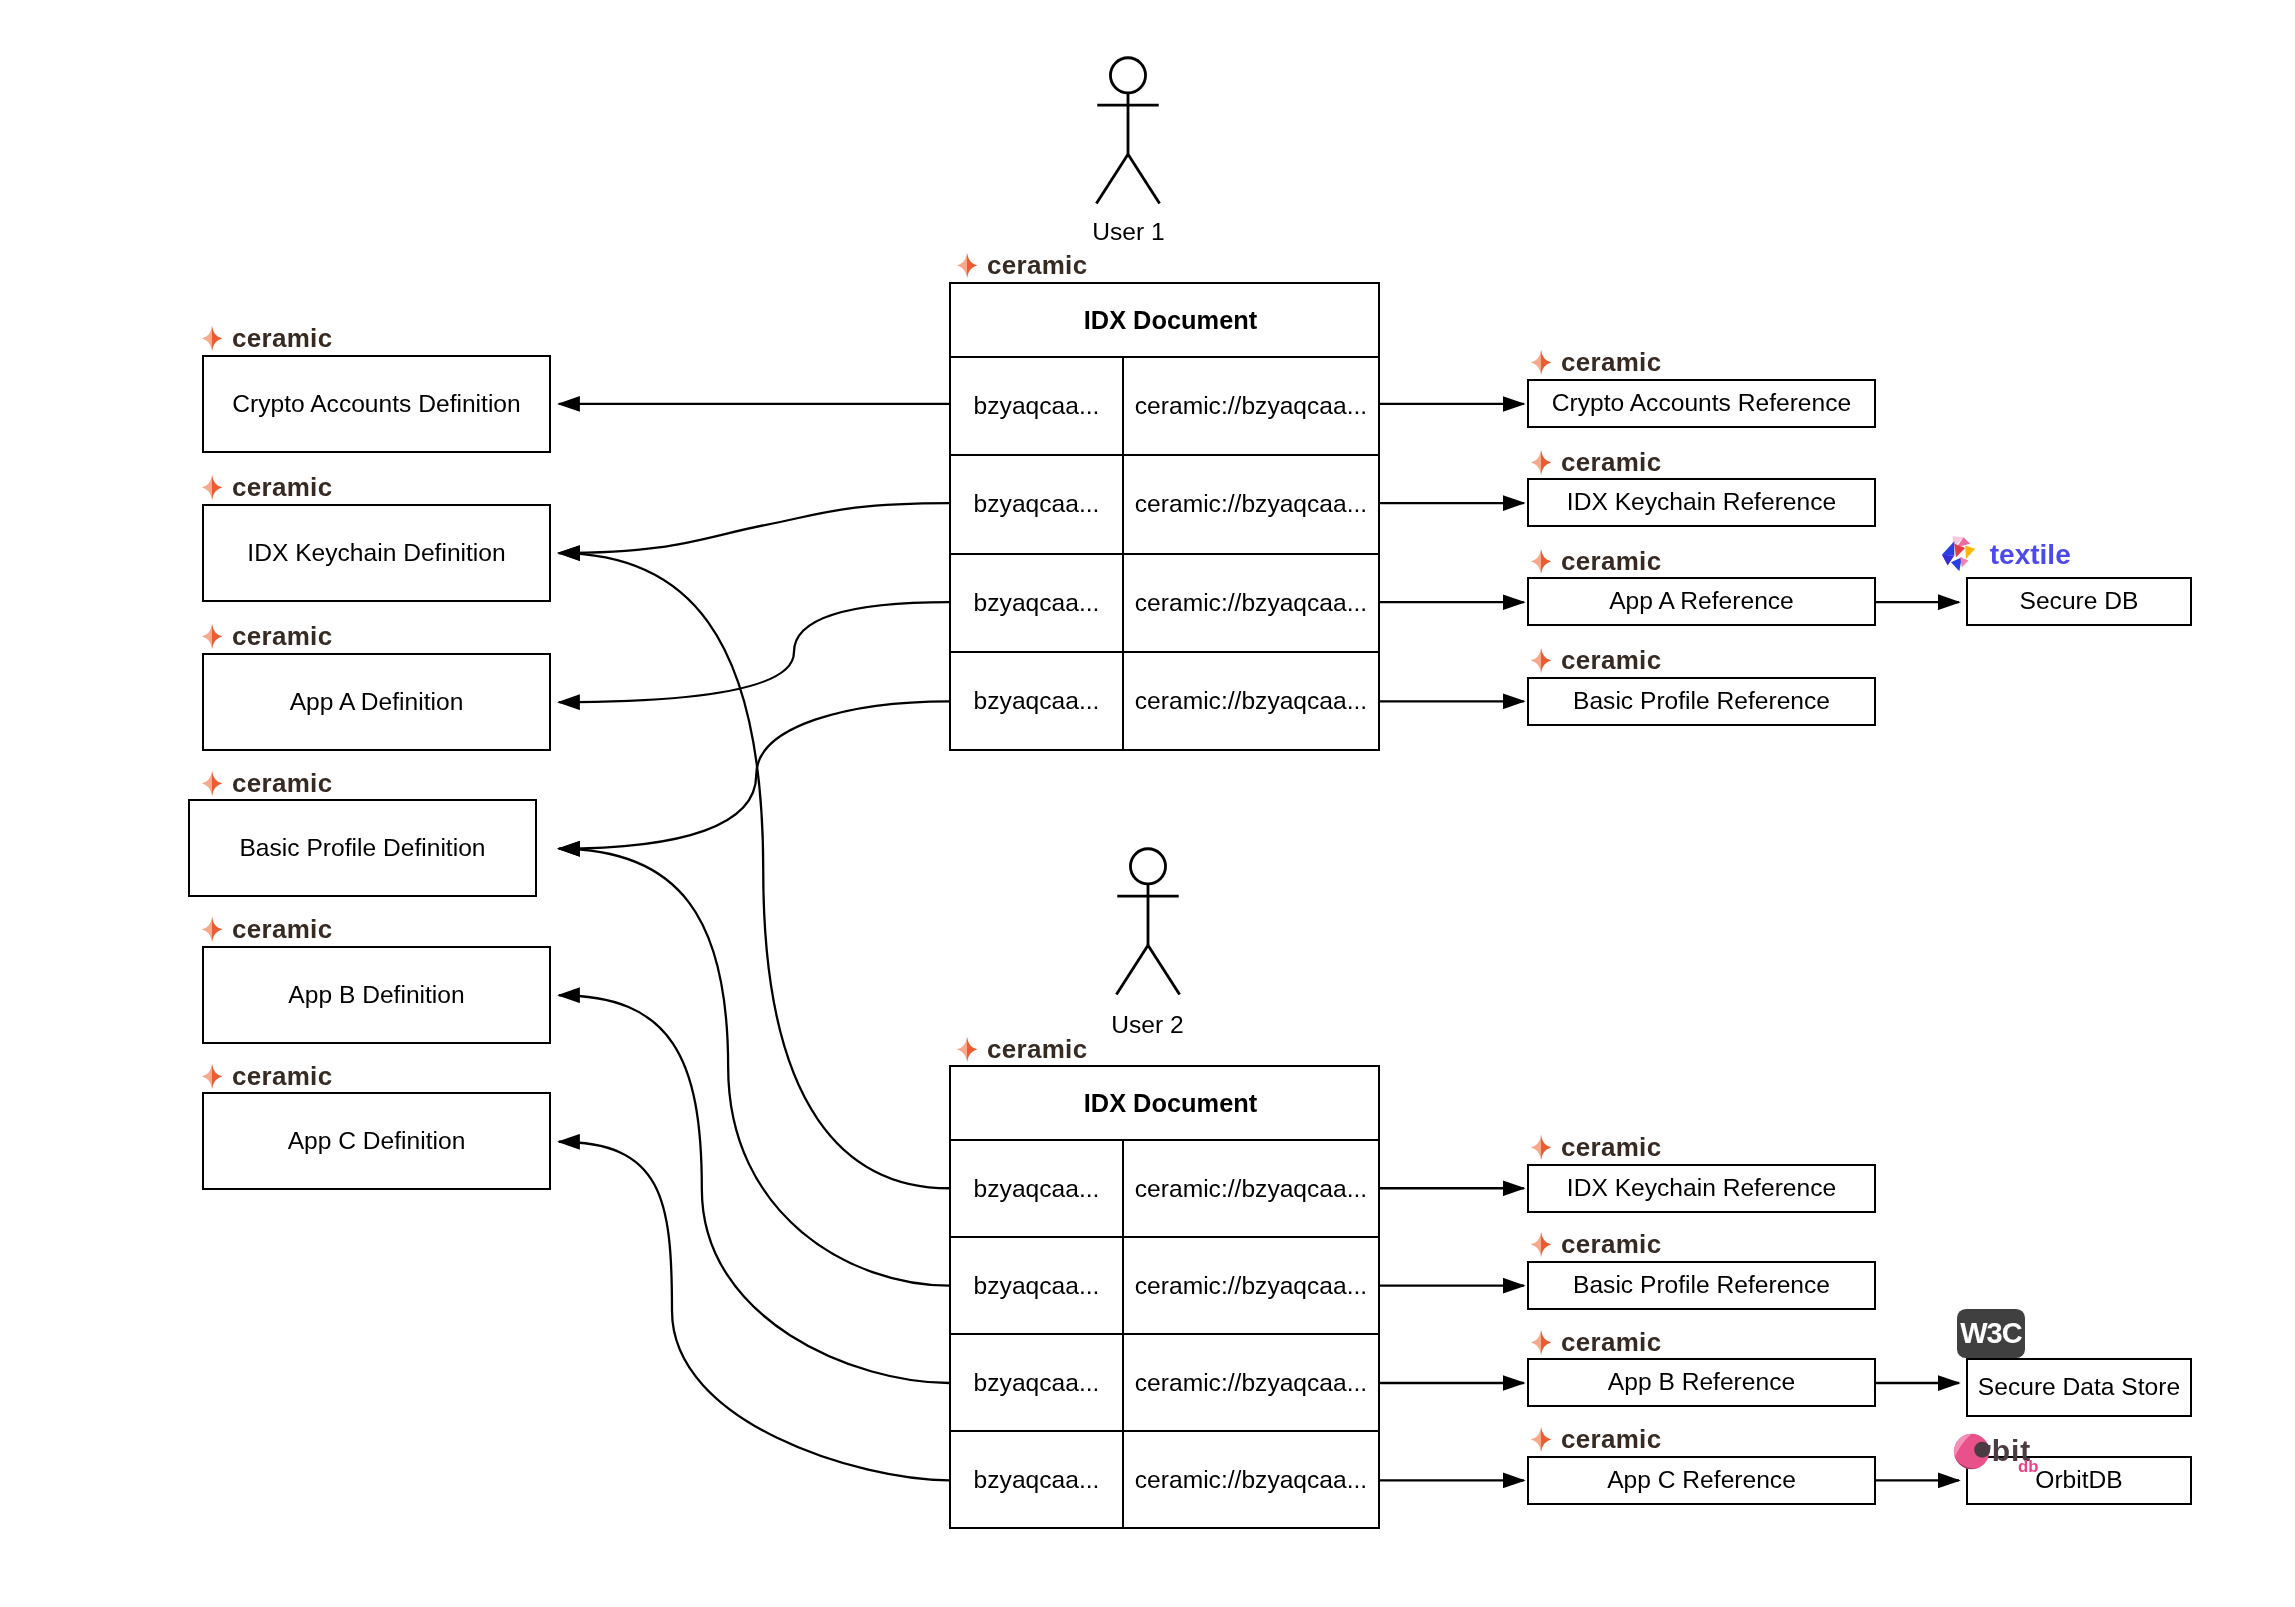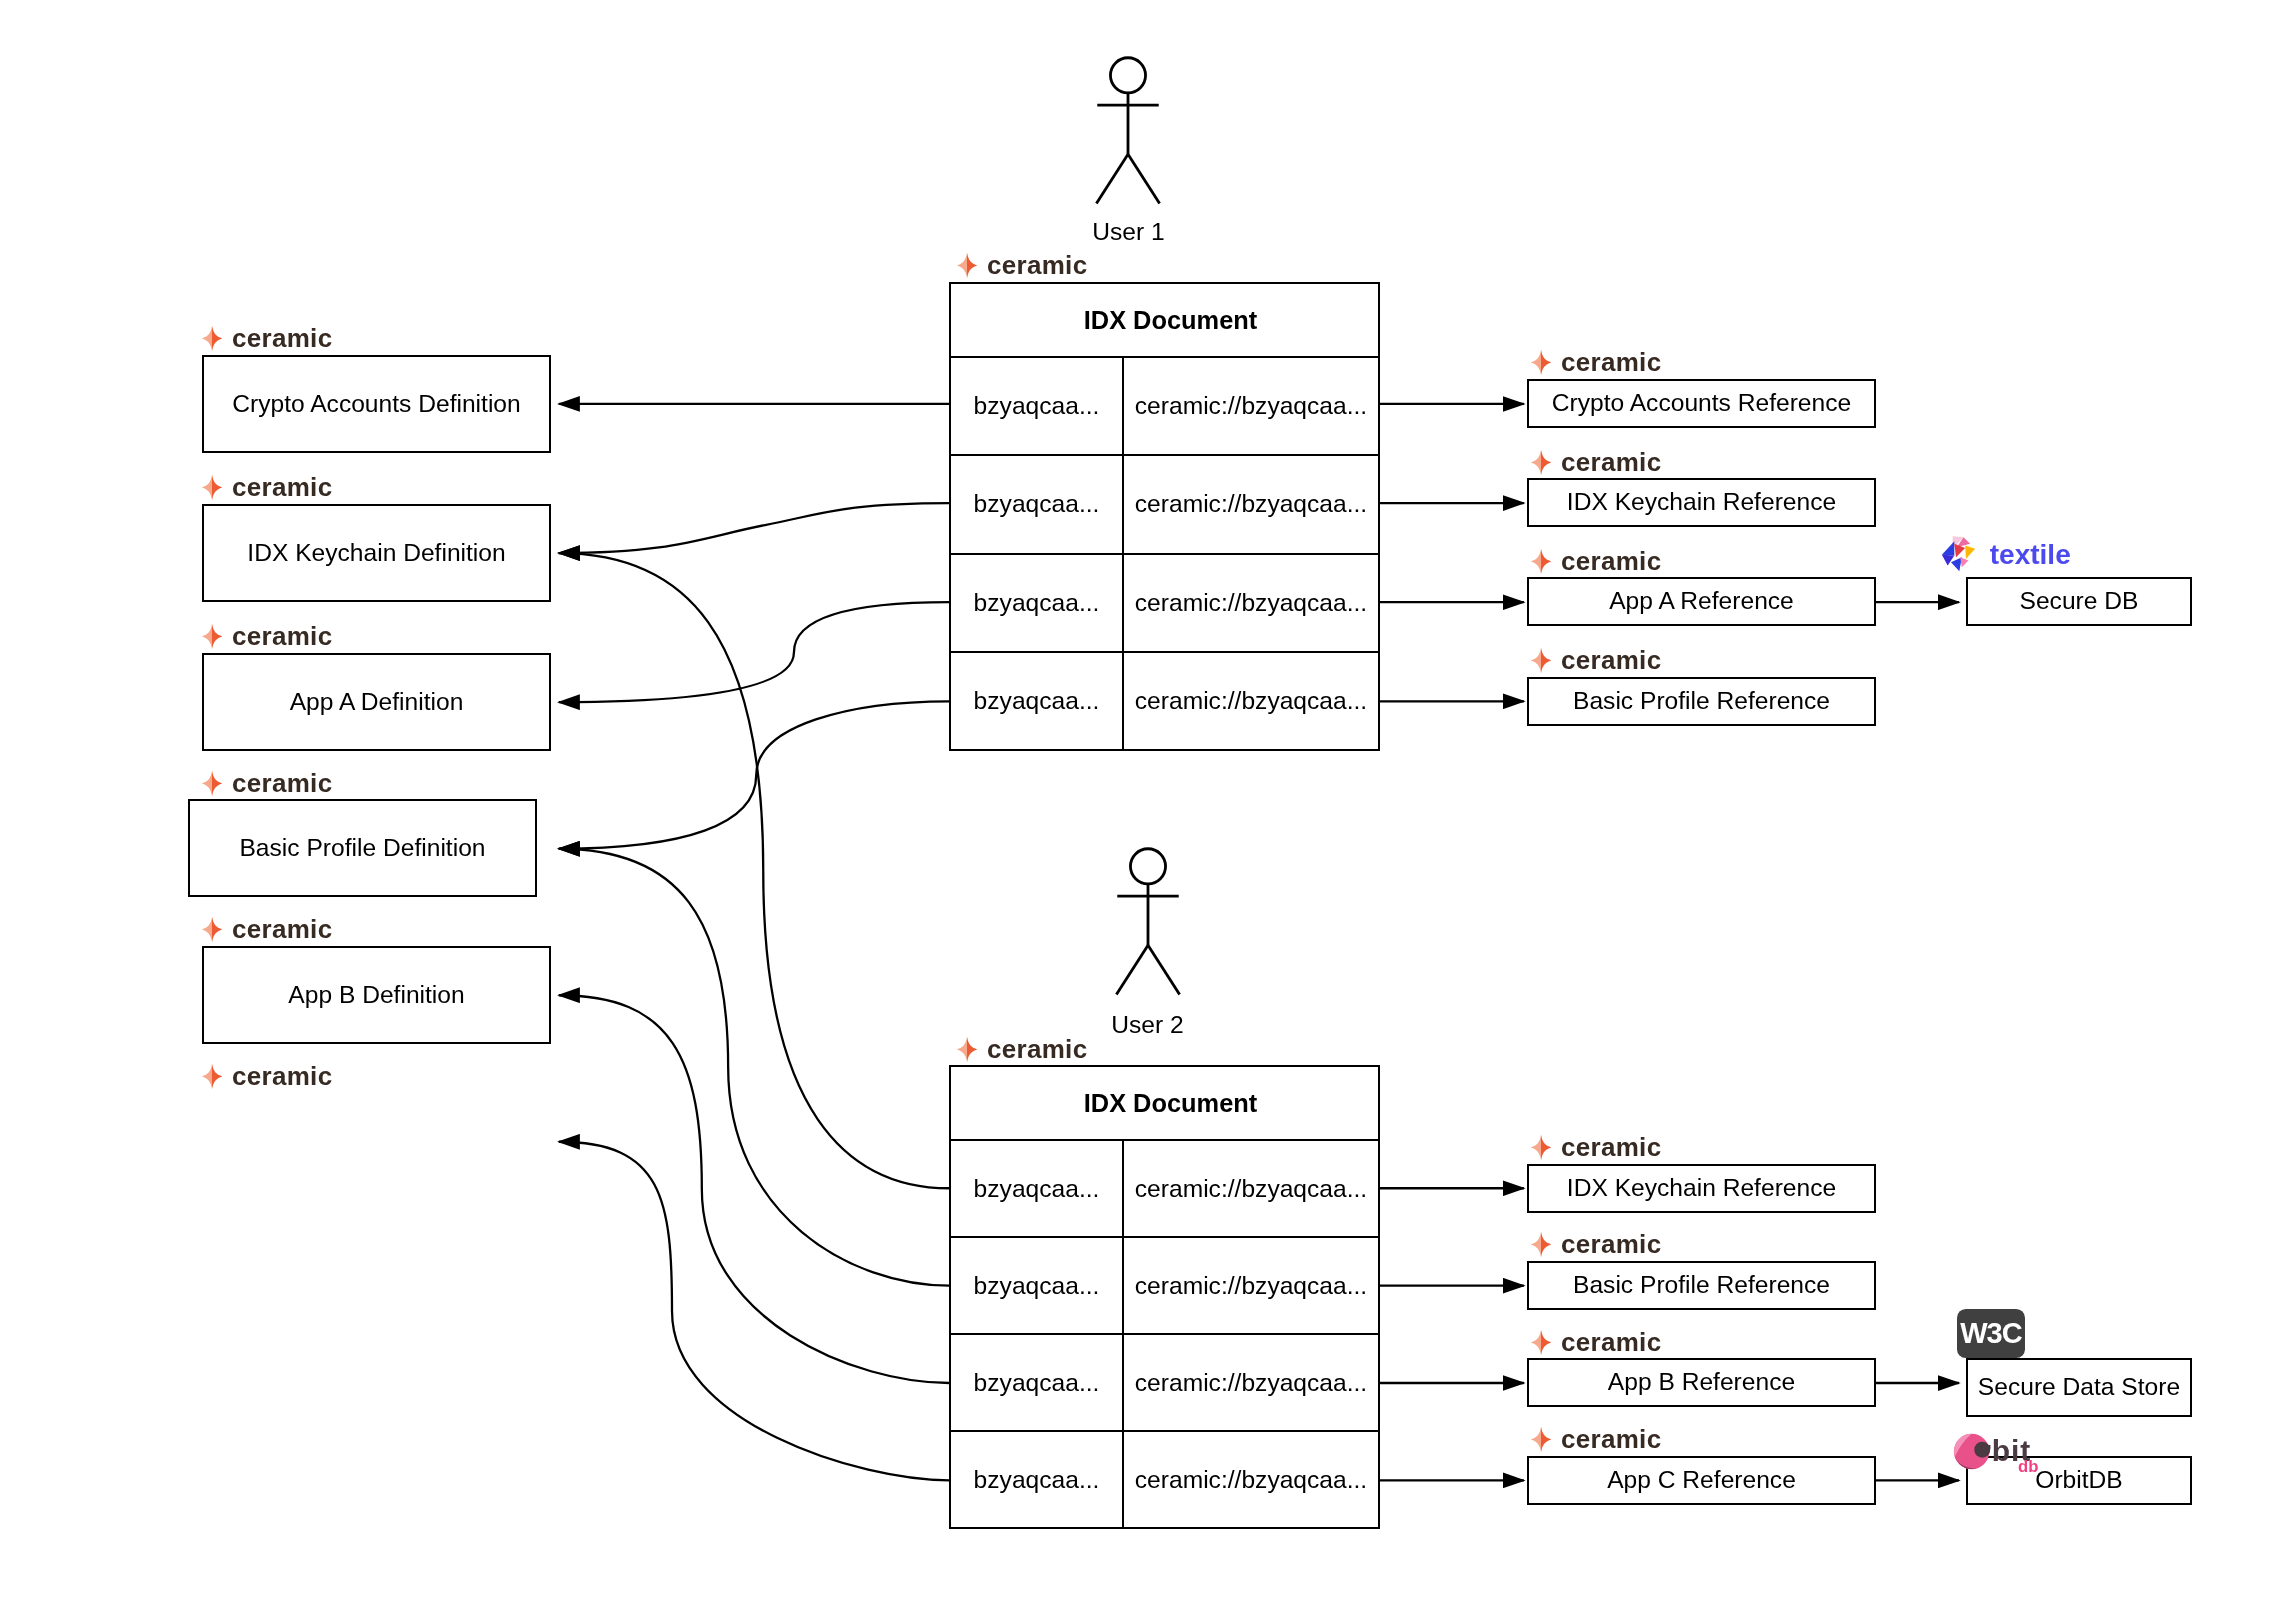--- a/index.html
+++ b/index.html
@@ -149,20 +149,21 @@
         <use href="#ceramic-star"></use>
       </svg>
     <span class="txt">ceramic</span>
   </div>
 
   <div class="box lift" style="left:202px;top:355px;width:349px;height:98px">Crypto Accounts Definition</div>
   <div class="box lift" style="left:202px;top:504px;width:349px;height:98px">IDX Keychain Definition</div>
   <div class="box lift" style="left:202px;top:653px;width:349px;height:98px">App A Definition</div>
   <div class="box lift" style="left:188px;top:799px;width:349px;height:98px">Basic Profile Definition</div>
   <div class="box lift" style="left:202px;top:946px;width:349px;height:98px">App B Definition</div>
+  <div class="box lift" style="left:202px;top:1092px;width:349px;height:98px">App C Definition</div>
 
   <div class="ceramic-brand" style="left:955px;top:250px">
     <svg width="24" height="29" viewBox="0 0 27 33">
         <use href="#ceramic-star"></use>
       </svg>
     <span class="txt">ceramic</span>
   </div>
   <div class="table lift" style="left:949px;top:282px;width:431px;height:469px">
     <div class="table-header">IDX Document</div>
     <div class="table-row">

